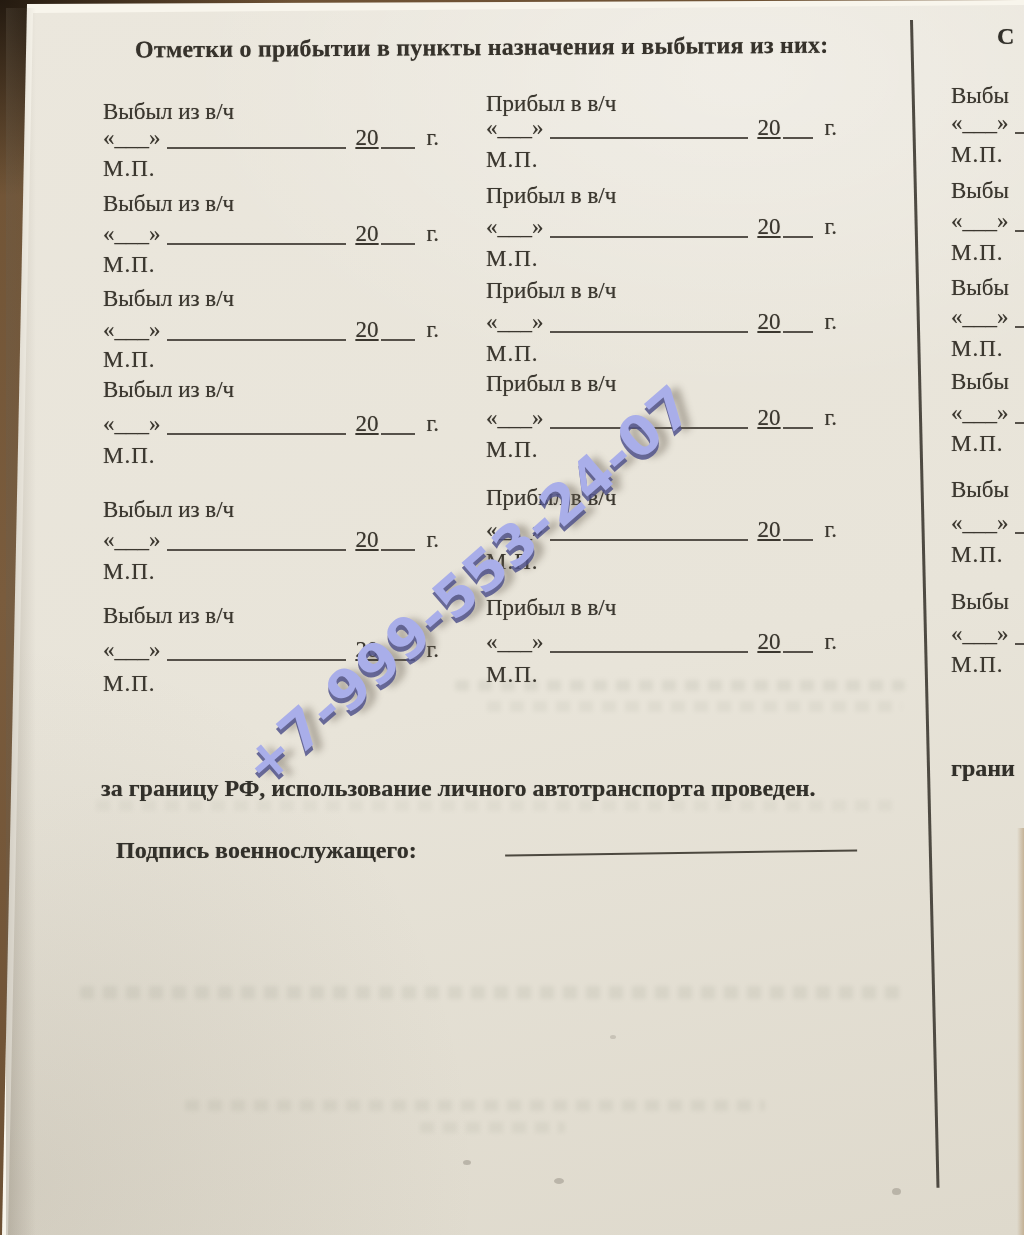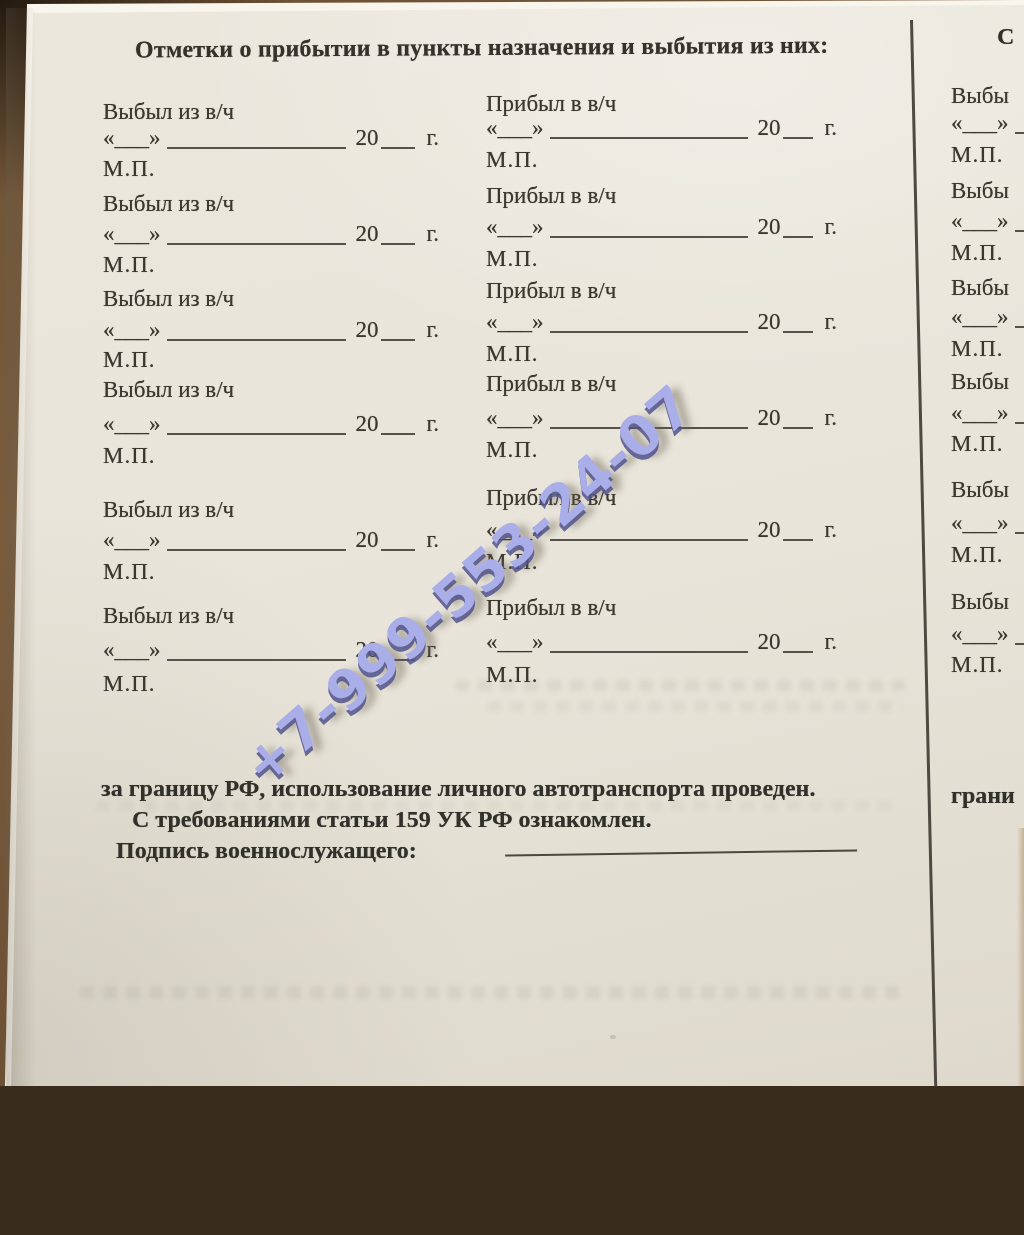--- a/index.html
+++ b/index.html
@@ -1,17 +1,17 @@
 <!DOCTYPE html>
 <html><head>
 <meta charset="utf-8">
 <style>
   html,body{margin:0;padding:0;background:#3a2c1d;}
   .stage{
-    position:relative;width:1024px;height:1086px;overflow:hidden;
+    position:relative;width:1024px;height:1235px;overflow:hidden;
     font-family:"Liberation Serif","DejaVu Serif",serif;
     background:
       radial-gradient(420px 280px at 0% 0%, #241a10 0%, rgba(36,26,16,0) 70%),
       linear-gradient(175deg,#6e5234 0%,#7a5c3d 45%,#6b4f33 100%);
   }
   .sheet-under{
     position:absolute;inset:0;background:#f8f5ec;
     clip-path:polygon(27px 4px,1024px 0px,1024px 1235px,2px 1235px);
   }
   .sheet{
@@ -31,21 +31,21 @@
     position:absolute;left:1017px;top:828px;width:7px;height:407px;
     background:linear-gradient(90deg,rgba(172,142,102,0),rgba(172,142,102,.55));
   }
   .txt{position:absolute;color:#3b372f;font-size:23px;line-height:1.05;
        text-shadow:0 0 .7px rgba(59,55,47,.65);white-space:nowrap;}
   .title{font-weight:bold;font-size:24px;color:#36322b;letter-spacing:.2px;transform:rotate(-.4deg);}
   .mp{letter-spacing:1px;}
   .drow{position:absolute;display:flex;align-items:flex-end;font-size:23px;color:#3b372f;
         text-shadow:0 0 .7px rgba(59,55,47,.6);line-height:1;white-space:nowrap;}
   .q{margin-right:6px;}
-  .yr{margin:0 2px 0 10px;}
+  .yr{margin:0 2px 0 10px;text-decoration:underline;}
   .g{margin-left:12px;}
   .ul{display:inline-block;height:20px;border-bottom:2px solid #56514a;}
   .divider{position:absolute;left:910px;top:20px;width:2.5px;height:1168px;
            background:#4e4a42;transform:rotate(-1.3deg);transform-origin:top center;}
   .bold{font-weight:bold;font-size:24px;color:#32302a;}
   .sig-line{position:absolute;left:505px;top:832px;width:352px;height:20px;
             border-bottom:2.5px solid #4c483f;transform:rotate(-.8deg);}
   .watermark{
     position:absolute;left:468px;top:585px;z-index:50;white-space:nowrap;
     transform:translate(-50%,-50%) rotate(-41deg);
@@ -275,23 +275,22 @@
 
   <div>
     <div class="txt a-lbl" style="left: 951px; top: 590px;">Выбы</div>
     <div class="drow a-row" style="left: 951px; top: 622px;">
       <span class="q">«___»</span>
       <span class="ul" style="width:64px"></span>
     </div>
     <div class="txt mp a-mp" style="left: 951px; top: 653px;">М.П.</div>
   </div>
 </div>
-  <div class="txt bold" style="left:951px;top:783px">грани</div>
+  <div class="txt bold" style="left:951px;top:756px">грани</div>
 
   <div class="txt bold" style="left:101px;top:776px">за границу РФ, использование личного автотранспорта проведен.</div>
-  <div class="txt bold" style="left:132px;top:807px">С требованиями статьи 159 УК РФ ознакомлен.</div>
   <div class="txt bold" style="left:116px;top:838px">Подпись военнослужащего:</div>
   <div class="sig-line"></div>
 
   <div class="right-edge"></div>
 
   <div class="watermark">+7-999-553-24-07</div>
 </div>
 
 </body></html>

